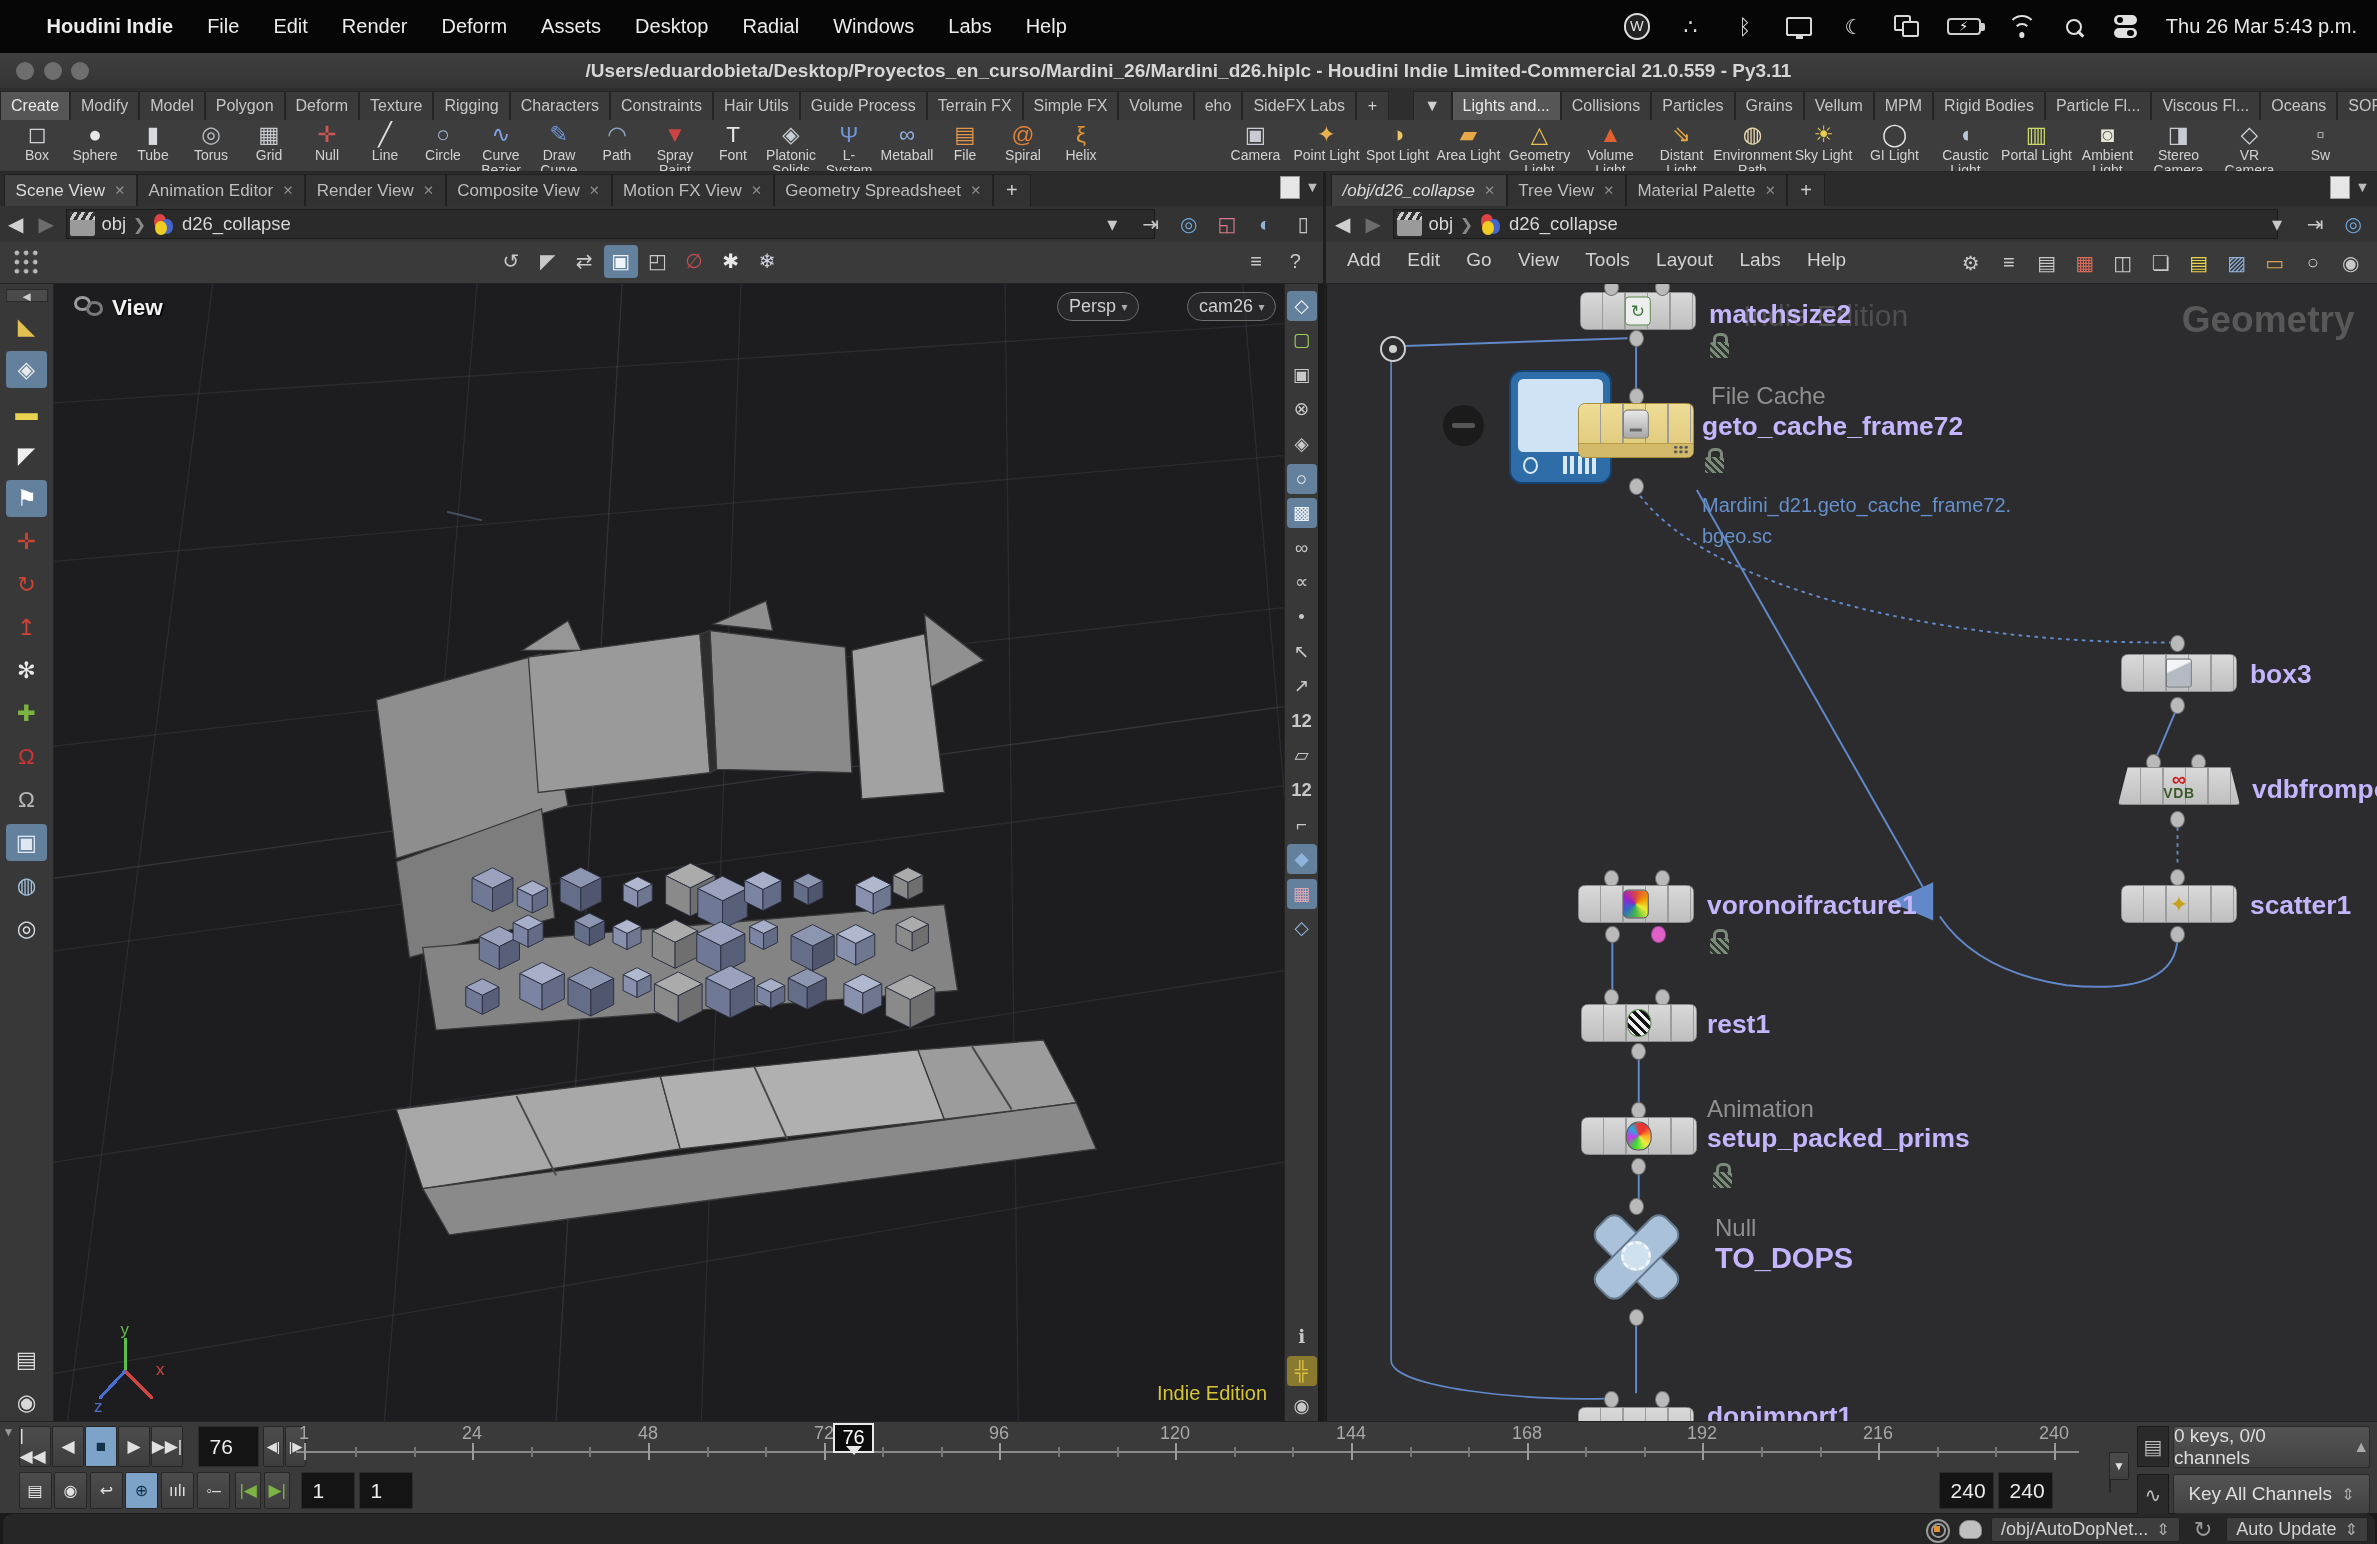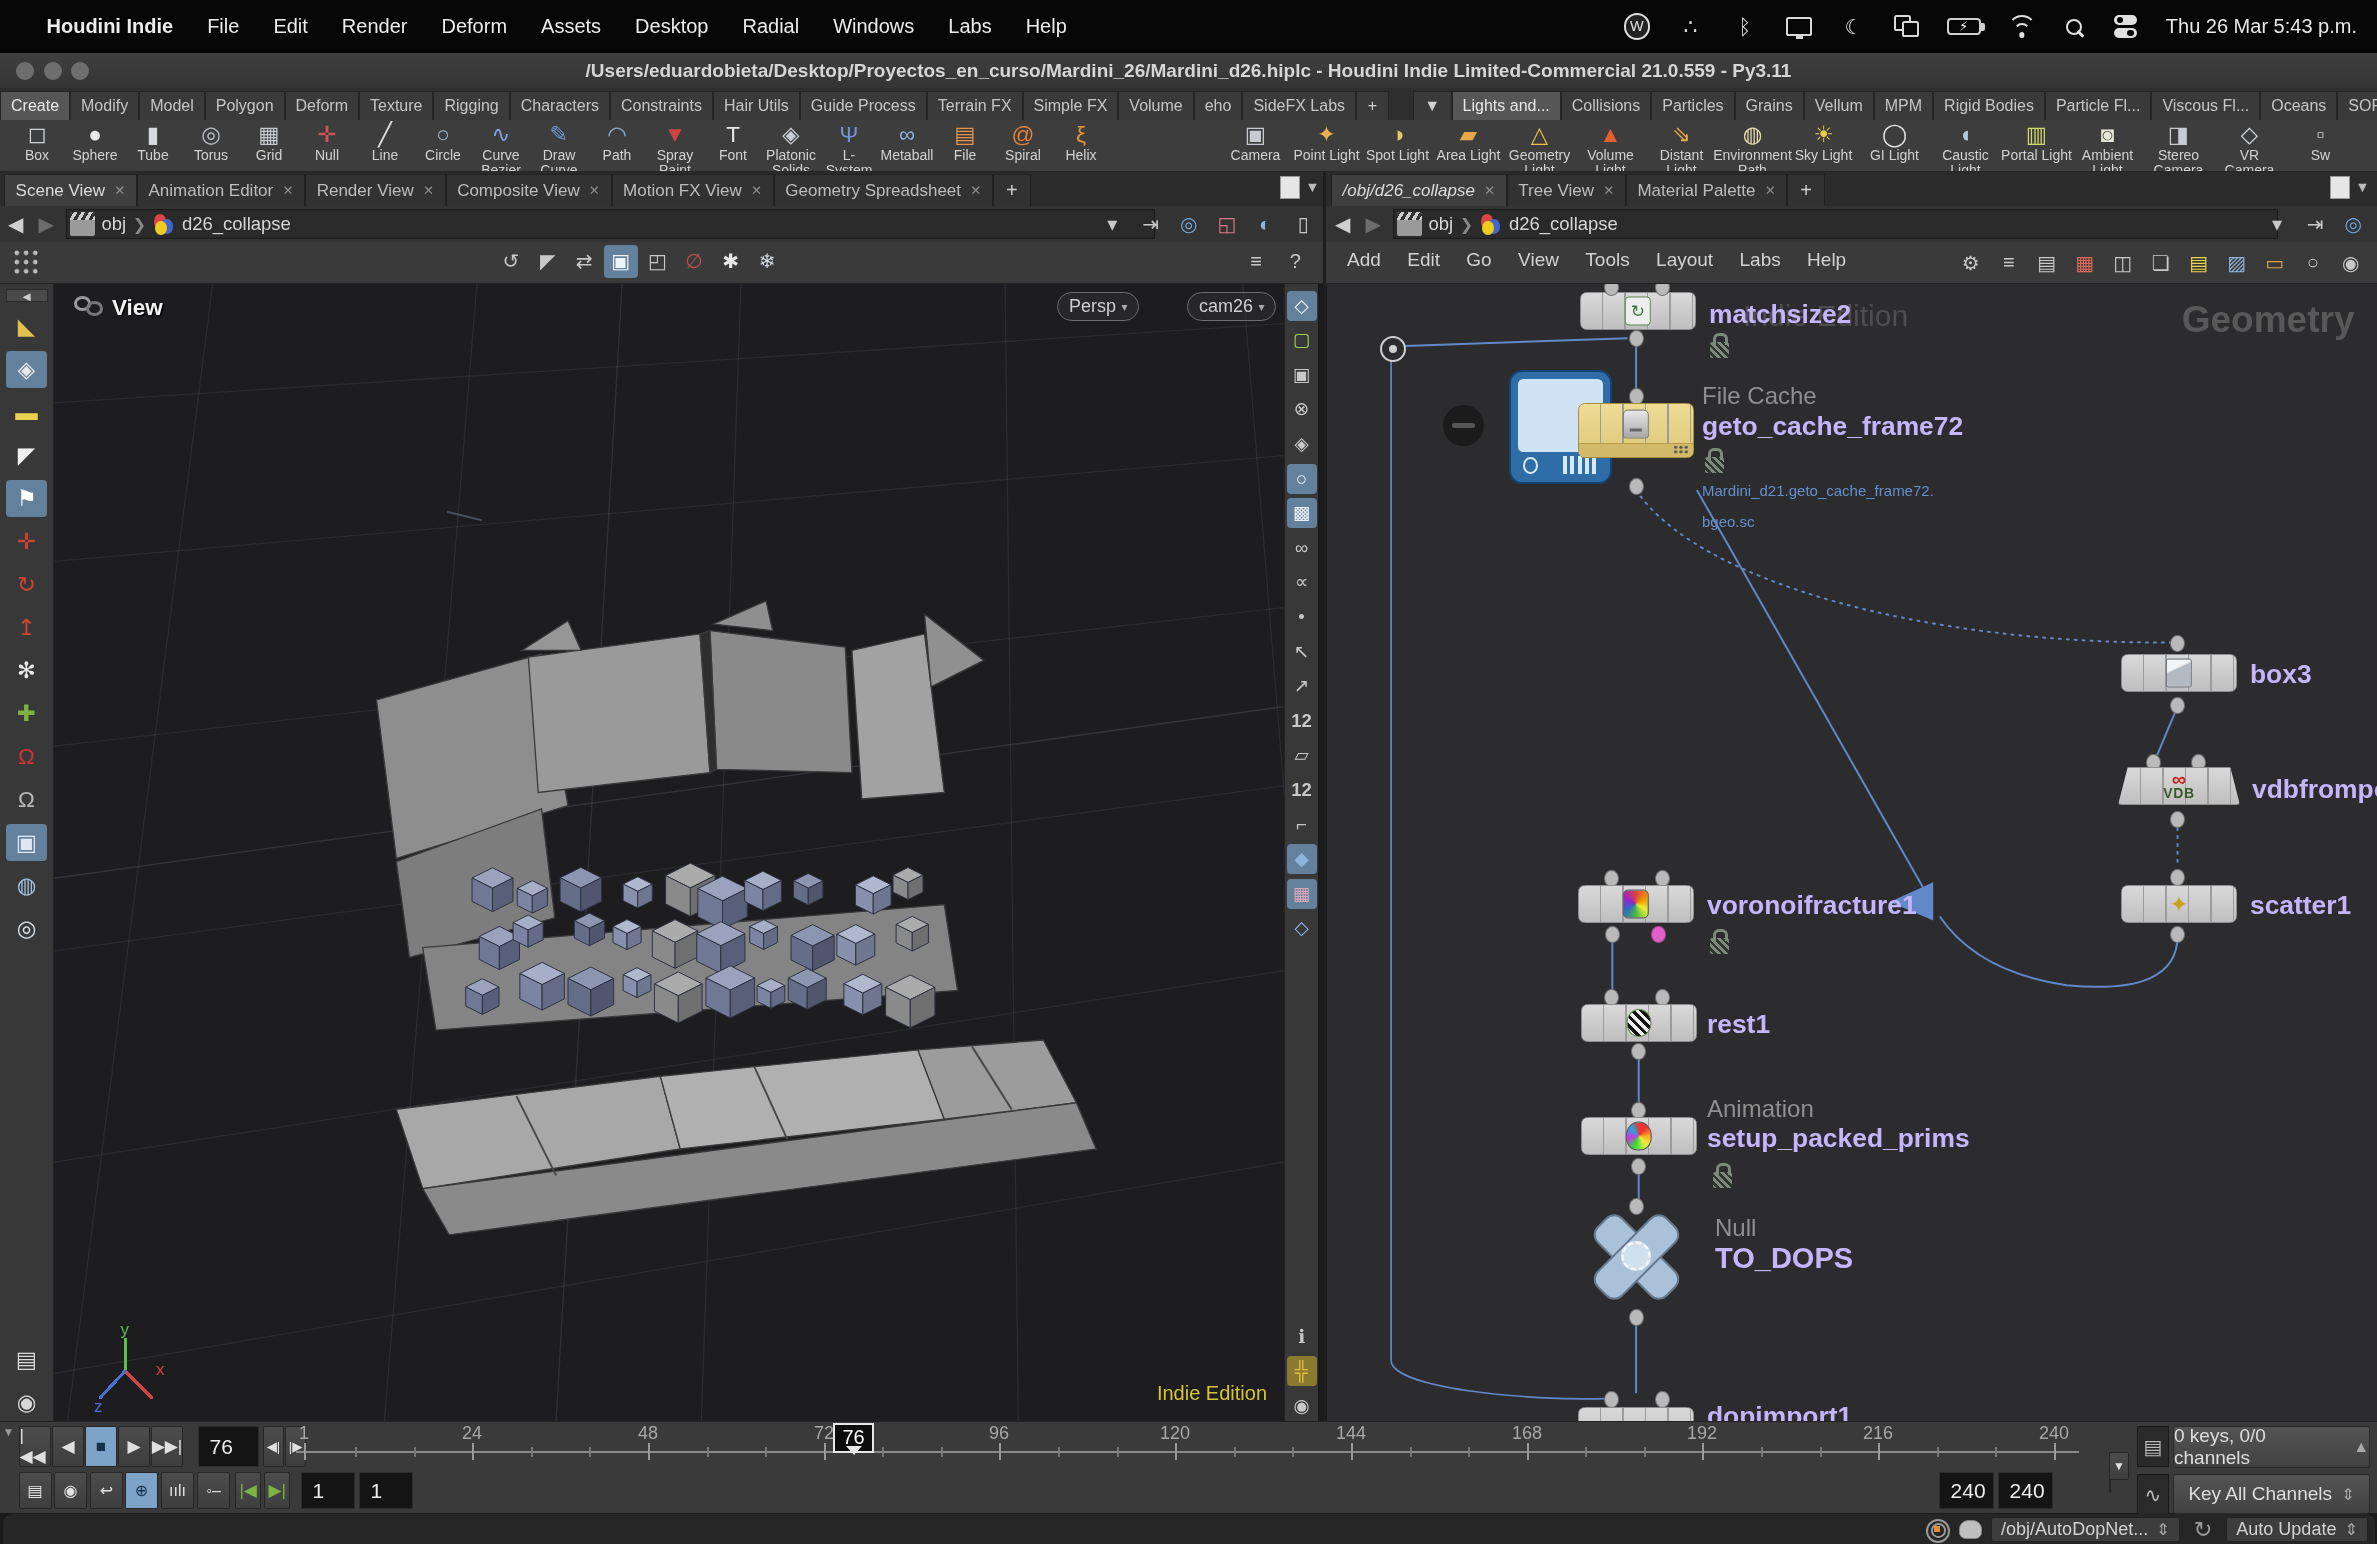--- a/index.html
+++ b/index.html
@@ -134,21 +134,21 @@
     background:repeating-linear-gradient(90deg,transparent 0 21px,#9c9c9c 21px 22.5px); }
   .node.trap { clip-path:polygon(8% 0,92% 0,100% 100%,0 100%); border-radius:2.6px; }
   .node.yellow { background:linear-gradient(#eedd96,#ddc678); border-color:#a89040; height:55px; }
   .node.yellow .ybar { position:absolute; left:0; right:0; bottom:0; height:14.5px; background:#d2ba6a; border-top:1.3px solid #b89c48; border-radius:0 0 5.3px 5.3px; }
   .ydots { position:absolute; right:5.3px; bottom:2.6px; width:14.5px; height:9.2px;
     background:radial-gradient(#555 1.3px,transparent 2px); background-size:5.3px 4.6px; }
   .nicon { position:absolute; left:50%; top:50%; transform:translate(-50%,-50%); width:26.4px; height:29px;
     display:flex; align-items:center; justify-content:center; font-size:20px; z-index:3; }
   .nlabel { position:absolute; color:#c4b5fd; font-size:26.4px; z-index:2; white-space:nowrap;font-weight:bold; }
   .ntype { position:absolute; color:#8f8f8f; font-size:24px; z-index:2; white-space:nowrap; }
-  .nfile { position:absolute; color:#6590cc; font-size:15px; z-index:2; white-space:nowrap; }
+  .nfile { position:absolute; color:#6590cc; font-size:20px; z-index:2; white-space:nowrap;margin-top:12px; }
   .dot { position:absolute; width:14.5px; height:17px; border-radius:50%; background:#b9b9b9; border:0.7px solid #6f6f6f; z-index:2; }
   .dot.pink { background:#e060c8; border-color:#a04890; }
   .lock { position:absolute; width:18.5px; height:16px; border-radius:2.6px; z-index:2;
     background:repeating-linear-gradient(45deg,#7c8a7c 0 2.6px,#2e372e 2.6px 5.3px); }
   .lock::before { content:''; position:absolute; top:-8.6px; left:2.6px; width:9.2px; height:8.6px;
     border:3.3px solid #7c8a7c; border-bottom:none; border-radius:6px 6px 0 0; }
   #phone-badge { position:absolute; left:182px; top:86px; width:103px; height:114px; background:#2e6da8;
     border:2.6px solid #16436f; border-radius:13.2px; z-index:1; }
   #phone-badge .scr { position:absolute; left:6.6px; top:6.6px; right:6.6px; height:73px; background:#cfe3f4; border-radius:5.3px; }
   #phone-badge .cir { position:absolute; left:12px; bottom:8px; width:14.5px; height:17px; border:2.6px solid #d8e8f4; border-radius:50%; }
@@ -792,21 +792,21 @@
     </div>
   <div id="minus-badge"></div>
   <span class="dot" style="left:302px;top:104px"></span>
   <div class="node yellow" style="left:251px;top:119px">
     <div class="stripes" style="bottom:14.5px"></div>
     <span class="nicon mi-drive" style="top:38%"></span>
     <div class="ybar"></div>
       <span class="ydots"></span>
   </div>
   <span class="dot" style="left:302px;top:194px"></span>
-  <div class="ntype" style="left:375px;top:98px">File Cache</div>
+  <div class="ntype" style="left:384px;top:98px">File Cache</div>
   <div class="nlabel" style="left:375px;top:127px">geto_cache_frame72</div>
   <span class="lock" style="left:378px;top:173px"></span>
   <div class="nfile" style="left:375px;top:198px">Mardini_d21.geto_cache_frame72.</div>
   <div class="nfile" style="left:375px;top:229px">bgeo.sc</div>
 
   <span class="dot" style="left:843px;top:351px"></span>
   <div class="node" style="left:794px;top:370px">
     <div class="stripes"></div>
       <span class="nicon mi-cube"></span>
   </div>

